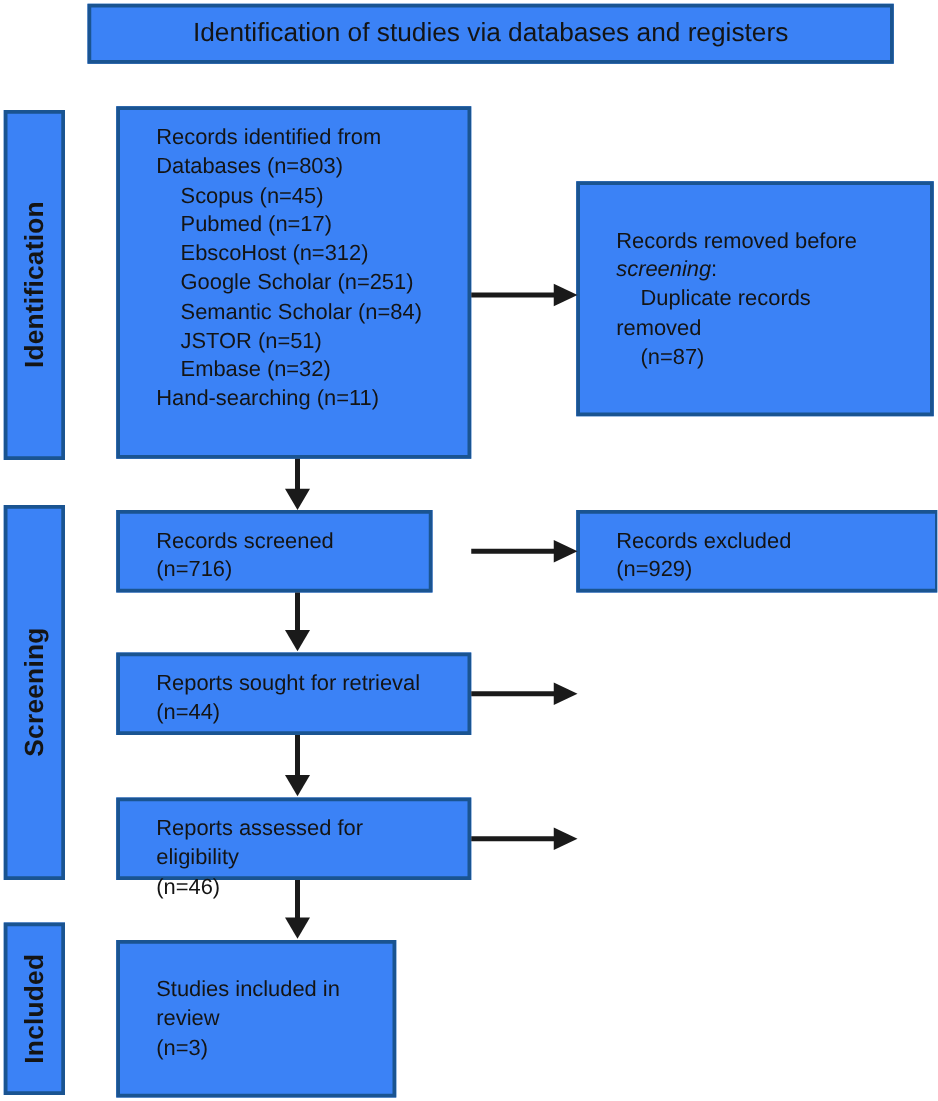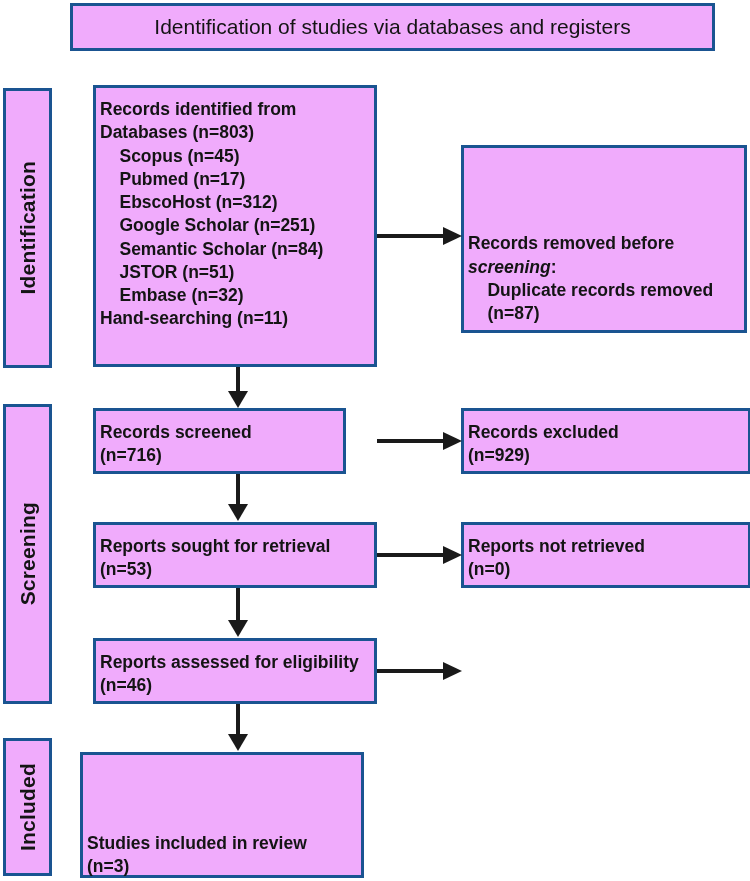--- a/index.html
+++ b/index.html
@@ -11,31 +11,30 @@
     position: relative;
     width: 750px;
     height: 881px;
     background: #ffffff;
     font-family: "Liberation Sans", sans-serif;
     overflow: hidden;
   }
   .box {
     position: absolute;
     box-sizing: border-box;
-    background: #f0abfc;
+    background: #3b82f6;
     border: 3px solid #1a5491;
     color: #111111;
   }
   .box-inner {
-    padding: 10px 4px;
+    padding: 10px 29px;
     font-size: 17.5px;
     line-height: 1.33;
     color: #141414;
     white-space: pre-wrap;
-    font-weight: bold;
   }
   .title-box {
     display: flex;
     align-items: center;
     justify-content: center;
     text-align: center;
   }
   .title-text {
     font-size: 21px;
     color: #141414;
@@ -52,21 +51,20 @@
     font-size: 21px;
     letter-spacing: 0.2px;
     color: #141414;
     white-space: nowrap;
   }
   .vcenter {
     display: flex;
     align-items: center;
     height: 100%;
     box-sizing: border-box;
-    margin-top: 40px;
   }
   .arrow {
     position: absolute;
   }
   .arrow svg {
     display: block;
     overflow: visible;
   }
   .italic { font-style: italic; }
 </style>
@@ -118,35 +116,31 @@
 (n=716)</div>
   </div>
 
   <div class="box" style="left:461px; top:408px; width:290px; height:66px;">
     <div class="box-inner">Records excluded
 (n=929)</div>
   </div>
 
   <div class="box" style="left:93px; top:522px; width:284px; height:66px;">
     <div class="box-inner">Reports sought for retrieval
-(n=53)</div>
-  </div>
-
-  <div class="box" style="left:461px; top:522px; width:290px; height:66px;">
-    <div class="box-inner">Reports not retrieved
-(n=0)</div>
-  </div>
+(n=44)</div>
+  </div>
+
 
   <div class="box" style="left:93px; top:638px; width:284px; height:66px;">
     <div class="box-inner">Reports assessed for eligibility
 (n=46)</div>
   </div>
 
 
-  <div class="box" style="left:80px; top:752px; width:284px; height:126px;">
+  <div class="box" style="left:93px; top:752px; width:224px; height:126px;">
     <div class="vcenter">
       <div class="box-inner">Studies included in review
 (n=3)</div>
     </div>
   </div>
 
   <div class="arrow" style="left:225px; top:367px;">
     <svg width="26" height="42" viewBox="0 0 26 42">
       <line x1="13" y1="0" x2="13" y2="28" stroke="#1a1a1a" stroke-width="4"></line>
       <polygon points="13,41 3,24 23,24" fill="#1a1a1a"></polygon>

